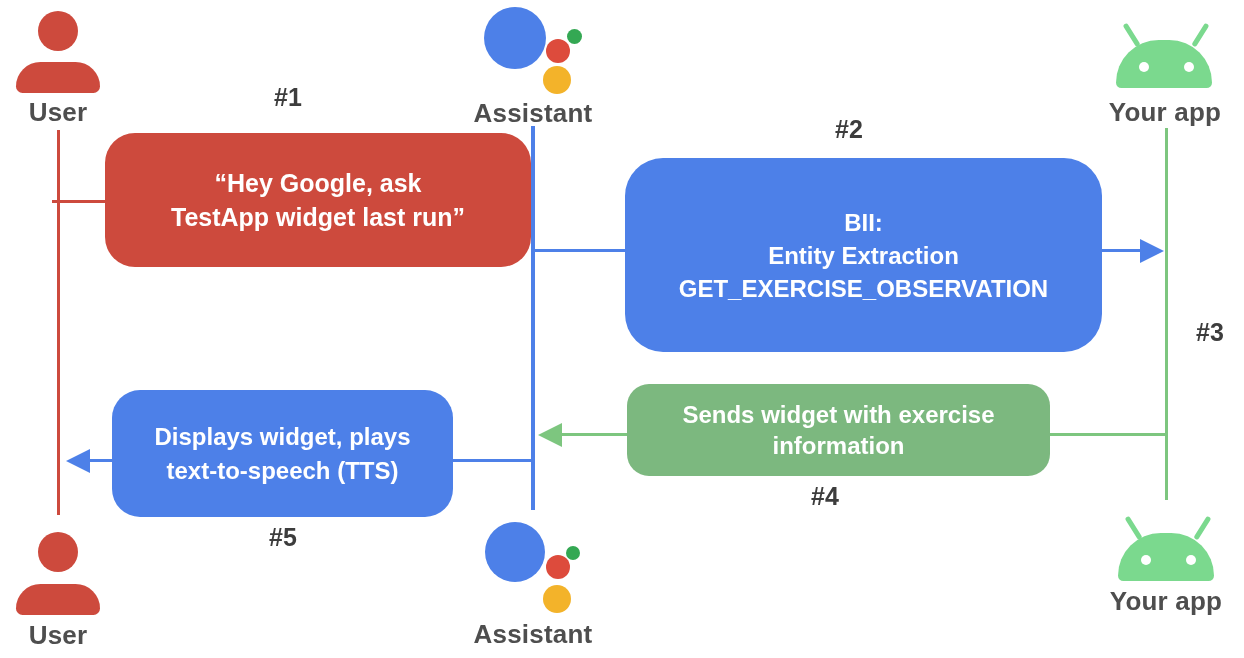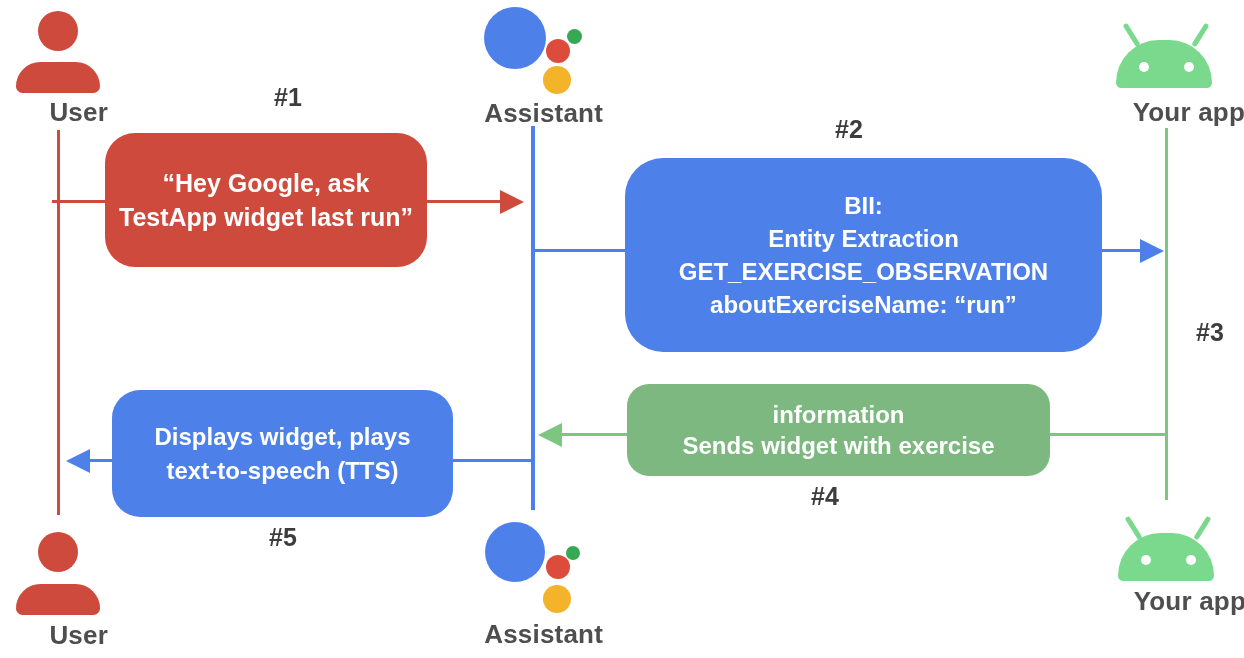--- a/index.html
+++ b/index.html
@@ -27,21 +27,21 @@
     --asst-green: #34A853;
     --label-gray: #4E4E4E;
     --num-gray: #3D3D3D;
   }
 
   
   .actor-label {
     position: absolute;
     font-size: 26px;
     color: var(--label-gray);
-    text-align: right;
+    text-align: center;
     letter-spacing: 0.2px;
   }
 
   
   .step-num {
     position: absolute;
     font-size: 25px;
     color: var(--num-gray);
     transform: translateX(-50%);
     white-space: nowrap;
@@ -74,21 +74,21 @@
   }
 
   
   .msg-box {
     position: absolute; z-index: 2;
     display: flex; flex-direction: column; justify-content: center; align-items: center;
     color: #ffffff; text-align: center;
   }
   .msg-box .line { display: block; }
 
-  #box1 { left: 105px; top: 133px; width: 322px; height: 134px; background: var(--red); border-radius: 30px; font-size: 25px; line-height: 34px; }
+  #box1 { left: 105px; top: 133px; width: 426px; height: 134px; background: var(--red); border-radius: 30px; font-size: 25px; line-height: 34px; }
   #box2 { left: 625px; top: 158px; width: 477px; height: 194px; background: var(--blue); border-radius: 38px; font-size: 24px; line-height: 33px; }
   #box4 { left: 627px; top: 384px; width: 423px; height: 92px; background: var(--green-box); border-radius: 22px; font-size: 24px; line-height: 31px; }
   #box5 { left: 112px; top: 390px; width: 341px; height: 127px; background: var(--blue); border-radius: 28px; font-size: 24px; line-height: 34px; }
 </style>
 </head>
 <body>
 
 <div id="canvas">
 
   <div class="lifeline" style="left:57px; top:130px; width:3px; height:385px; background:var(--red);"></div>
@@ -102,31 +102,30 @@
     <span class="line">TestApp widget last run”</span>
   </div>
   <div class="step-num" style="left:288px; top:83px;">#1</div>
 
   <div class="msg-line" style="left:533px; top:249px; width:607px; background:var(--blue);"></div>
   <div class="arrowhead-right" style="left:1140px; top:239px; border-left:24px solid var(--blue);"></div>
   <div class="msg-box" id="box2">
     <span class="line">BII:</span>
     <span class="line">Entity Extraction</span>
     <span class="line">GET_EXERCISE_OBSERVATION</span>
-    <span class="line">aboutExerciseName: “run”</span>
   </div>
   <div class="step-num" style="left:849px; top:115px;">#2</div>
 
   <div class="step-num" style="left:1210px; top:318px;">#3</div>
 
   <div class="msg-line" style="left:560px; top:433px; width:606px; background:var(--green-line);"></div>
   <div class="arrowhead-left" style="left:538px; top:423px; border-right:24px solid var(--green-line);"></div>
   <div class="msg-box" id="box4">
+    <span class="line">Sends widget with exercise</span>
     <span class="line">information</span>
-    <span class="line">Sends widget with exercise</span>
   </div>
   <div class="step-num" style="left:825px; top:482px;">#4</div>
 
   <div class="msg-line" style="left:88px; top:459px; width:445px; background:var(--blue);"></div>
   <div class="arrowhead-left" style="left:66px; top:449px; border-right:24px solid var(--blue);"></div>
   <div class="msg-box" id="box5">
     <span class="line">Displays widget, plays</span>
     <span class="line">text-to-speech (TTS)</span>
   </div>
   <div class="step-num" style="left:283px; top:523px;">#5</div>

